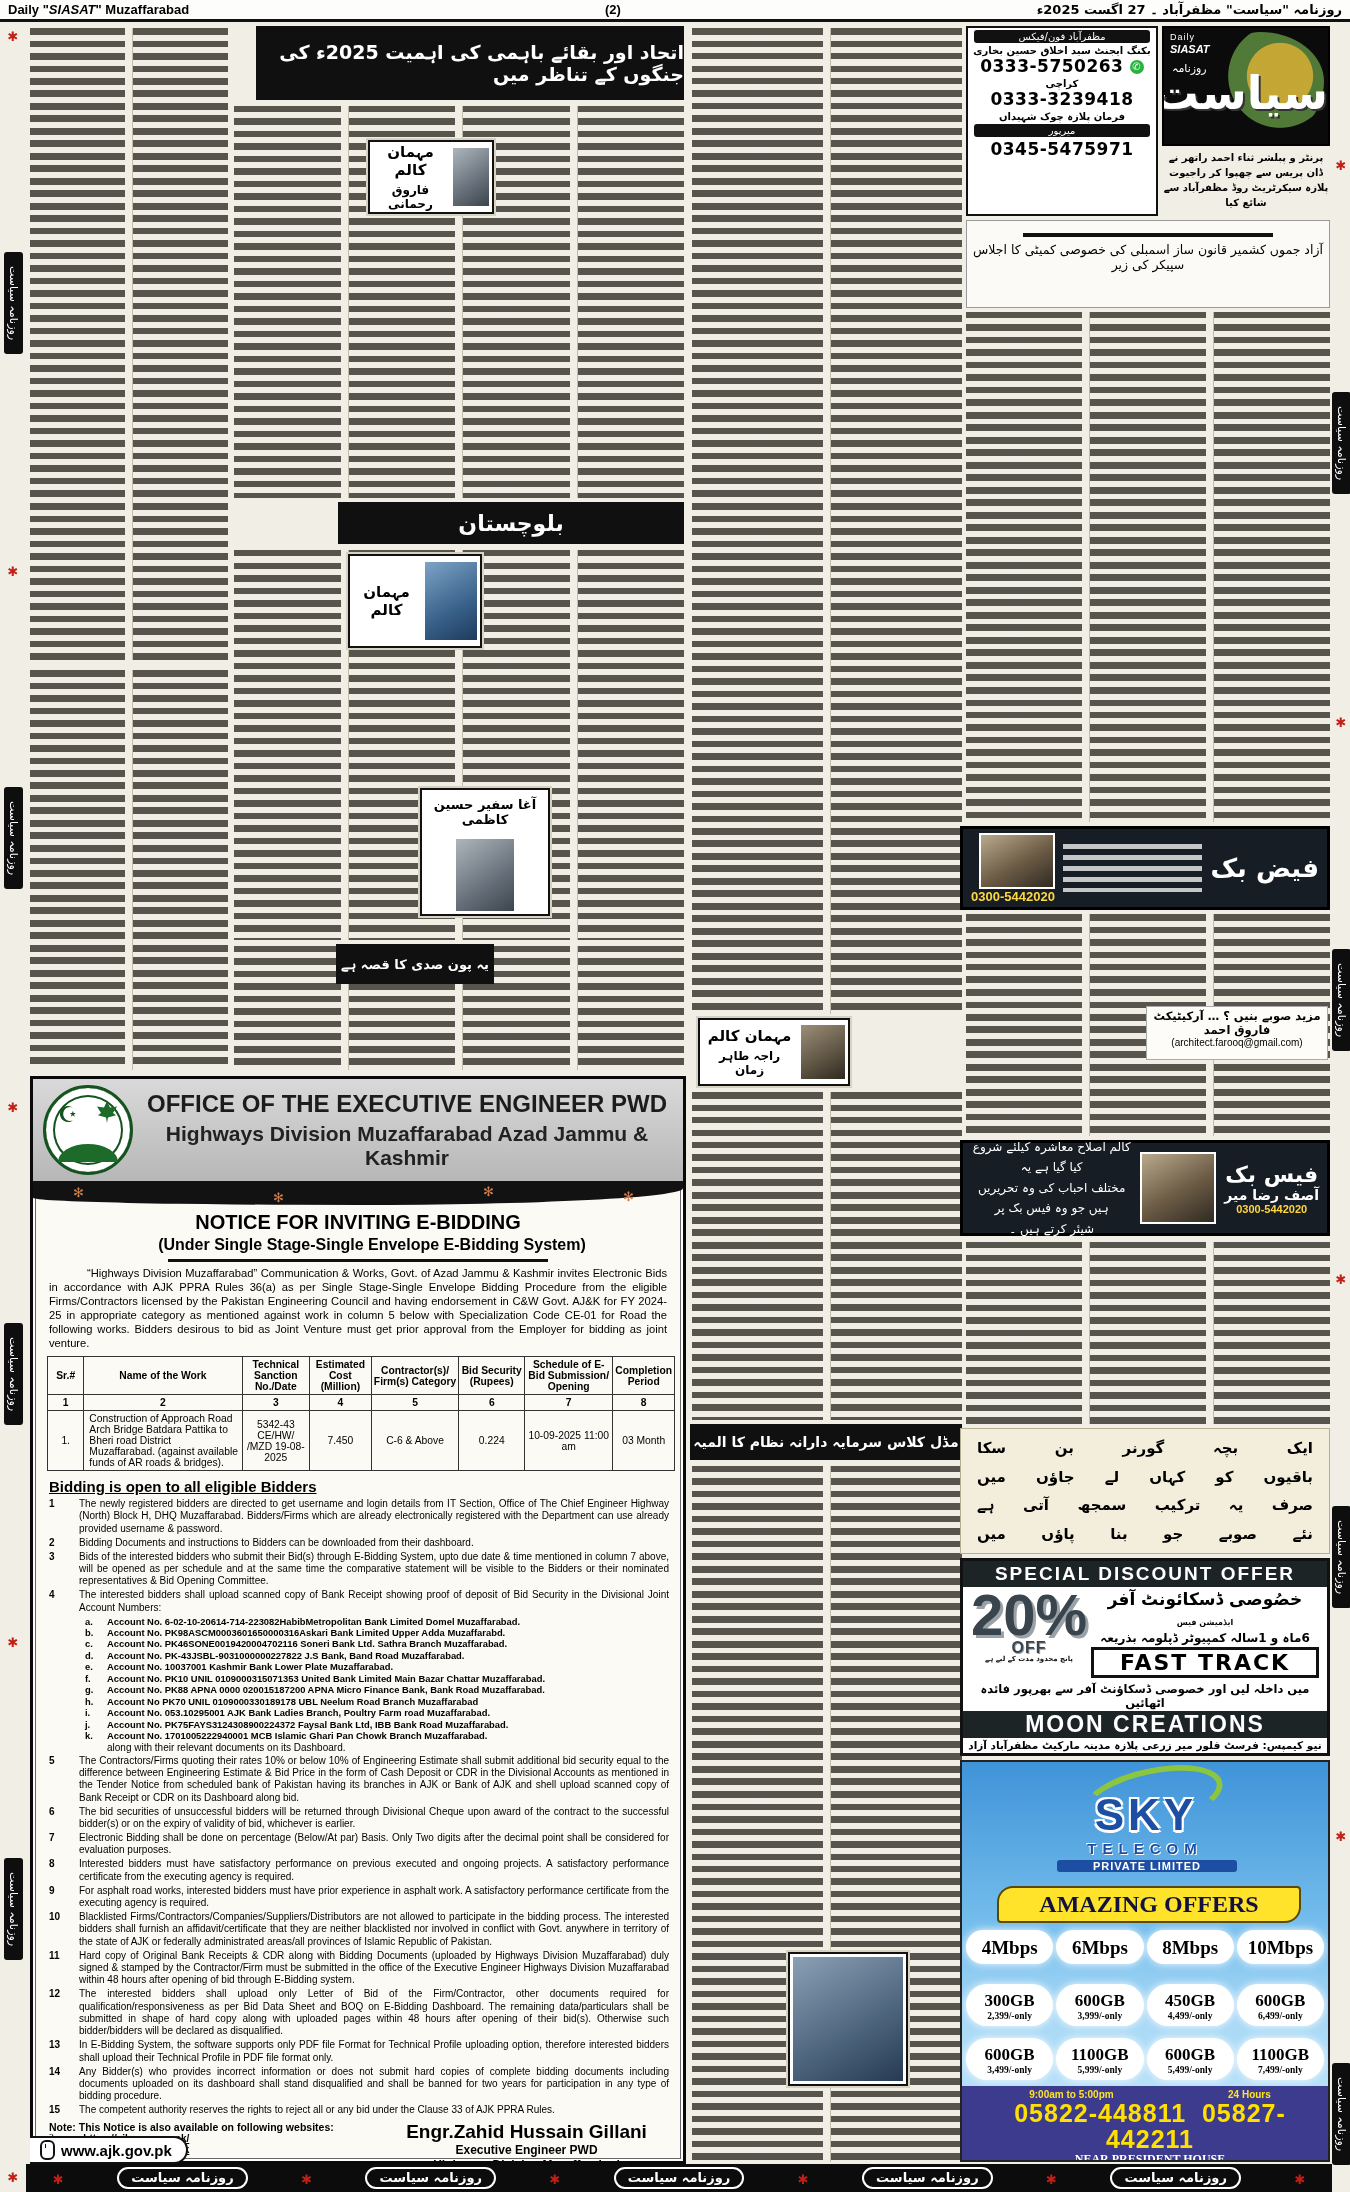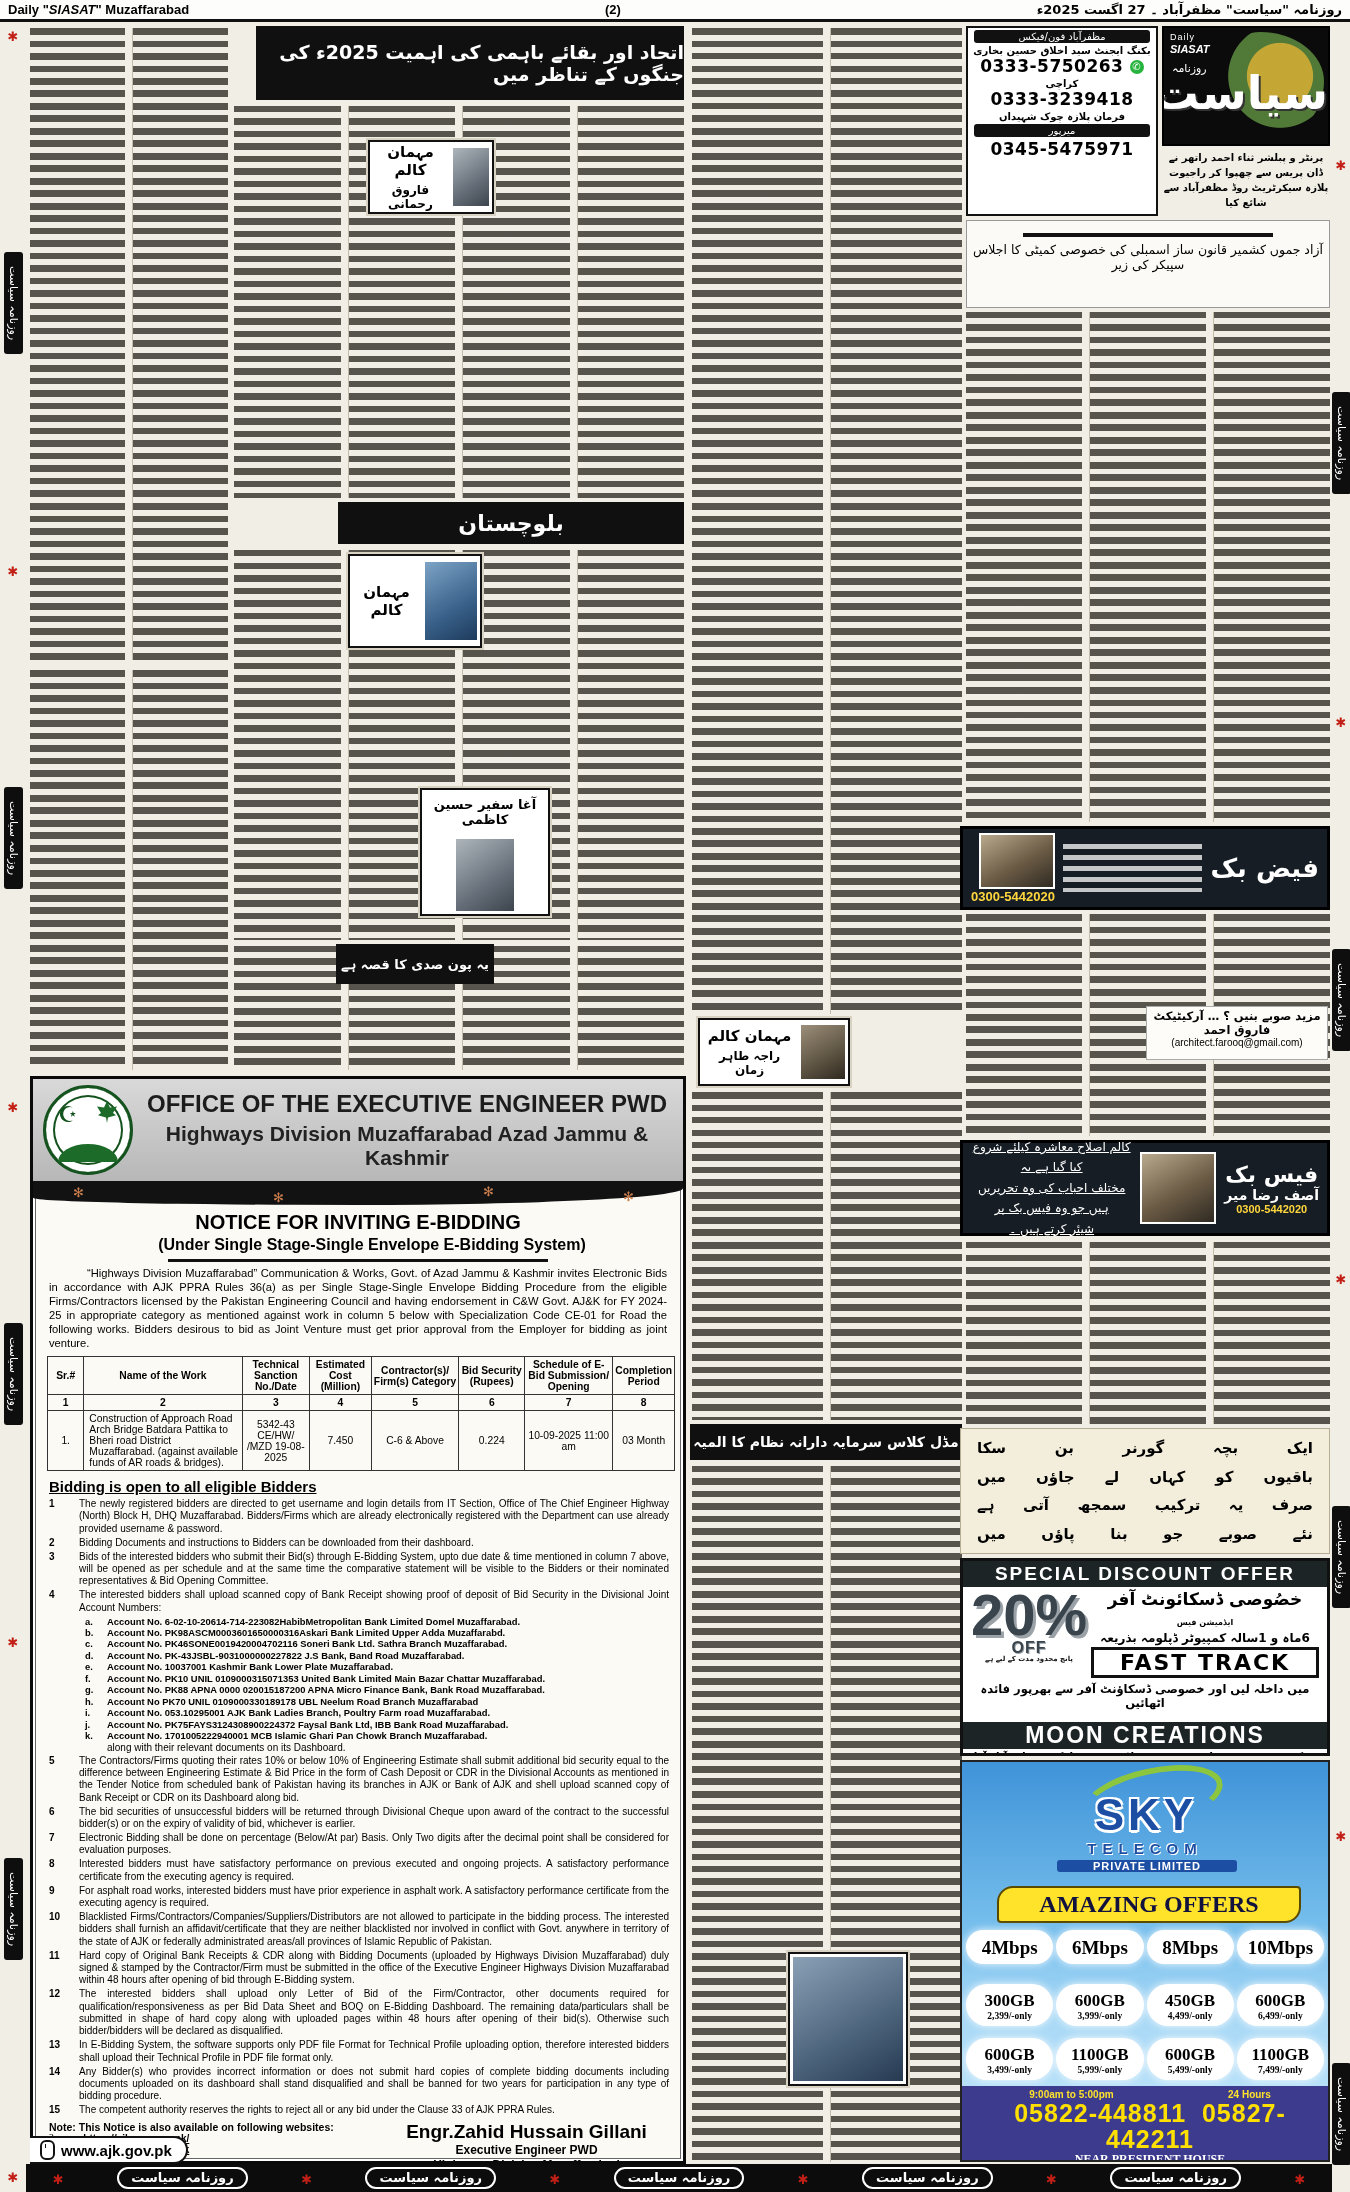--- a/index.html
+++ b/index.html
@@ -59,21 +59,21 @@
     text-align:center;font-weight:bold;line-height:1.5;}
   .kashbox{position:absolute;left:966px;top:220px;width:364px;height:88px;background:#fbfaf6;
     border:1px solid #999;text-align:center;box-sizing:border-box;padding-top:6px;}
   .kashbox .kh{font-size:19px;font-weight:bold;}
   .kashbox .krule{width:250px;height:4px;background:#111;margin:6px auto 5px;}
   .kashbox .ks{font-size:12.5px;}
   
   .darkad{position:absolute;background:#161d24;border:3px solid #000;box-sizing:border-box;
     color:#fff;display:flex;direction:rtl;align-items:center;padding:5px 8px;gap:8px;}
   .darkad .adtitle{font-size:26px;font-weight:bold;flex:none;text-align:center;}
-  .darkad .adlines{flex:1;font-size:12px;text-align:center;line-height:1.7;text-decoration:underline;}
+  .darkad .adlines{flex:1;font-size:12px;text-align:center;line-height:1.7;}
   .darkad .adphoto{width:72px;height:85%;background:linear-gradient(150deg,#b9a98c,#6b5b45 55%,#2f2a22);flex:none;border:2px solid #fff;}
   .darkad .adphone{font-size:13px;font-weight:bold;color:#ffd73d;}
   .archchip{position:absolute;left:1146px;top:1006px;width:182px;height:54px;background:#fdfcf8;
     border:1px solid #aaa;text-align:center;font-size:11.5px;font-weight:bold;padding-top:2px;box-sizing:border-box;}
   .archchip .em{font-size:10px;font-weight:normal;font-family:"Liberation Sans",sans-serif;direction:ltr;}
   .poem{position:absolute;left:960px;top:1428px;width:370px;height:126px;background:#f3eedb;
     border:1px solid #b6ae93;box-sizing:border-box;padding:10px 16px;display:flex;
     flex-direction:column;justify-content:space-between;}
   .poem .row{font-size:15px;font-weight:bold;text-align:justify;text-align-last:justify;direction:rtl;}
   
@@ -87,21 +87,21 @@
   .moon .u1b{font-size:8px;}
   .moon .u2{font-size:12px;font-weight:bold;margin-top:2px;}
   .moon .fast{border:3px solid #111;font-weight:bold;font-size:22px;letter-spacing:2px;
     text-align:center;margin:2px 2px;background:#fff;}
   .moon .pct{width:120px;flex:none;color:#39444c;font-weight:bold;font-size:58px;line-height:.9;
     text-align:center;text-shadow:3px 3px 0 #9aa2a8;}
   .moon .off{font-size:16px;letter-spacing:1px;display:block;text-shadow:1px 1px 0 #9aa2a8;}
   .moon .u4{font-size:7px;display:block;color:#111;text-shadow:none;font-weight:bold;}
   .moon .u3{font-size:11.5px;font-weight:bold;text-align:center;direction:rtl;}
   .moon .mbrand{background:#1d2426;color:#fff;text-align:center;font-weight:bold;font-size:23px;
-    letter-spacing:2px;margin-top:12px;}
+    letter-spacing:2px;margin-top:1px;}
   .moon .maddr{font-size:10.5px;font-weight:bold;text-align:center;direction:rtl;margin-top:1px;}
   
   .sky{position:absolute;left:960px;top:1760px;width:370px;height:402px;box-sizing:border-box;
     border:2px solid #222;background:linear-gradient(#3f93d8,#74bdEC 40%,#a9d9f6 65%,#c7e8fb);overflow:hidden;}
   .sky .swoosh{position:absolute;left:120px;top:6px;width:130px;height:46px;border:6px solid #8cc63f;
     border-left-color:transparent;border-bottom-color:transparent;border-radius:50%;transform:rotate(-12deg);}
   .sky .sbrand{position:absolute;left:2px;right:0;top:28px;text-align:center;font-weight:bold;font-size:44px;
     color:#1c4ea3;letter-spacing:4px;
     text-shadow:-2px -2px 0 #fff,2px -2px 0 #fff,-2px 2px 0 #fff,2px 2px 0 #fff,0 3px 0 #fff;}
   .sky .stel{position:absolute;left:0;right:0;top:78px;text-align:center;font-weight:bold;font-size:15px;

